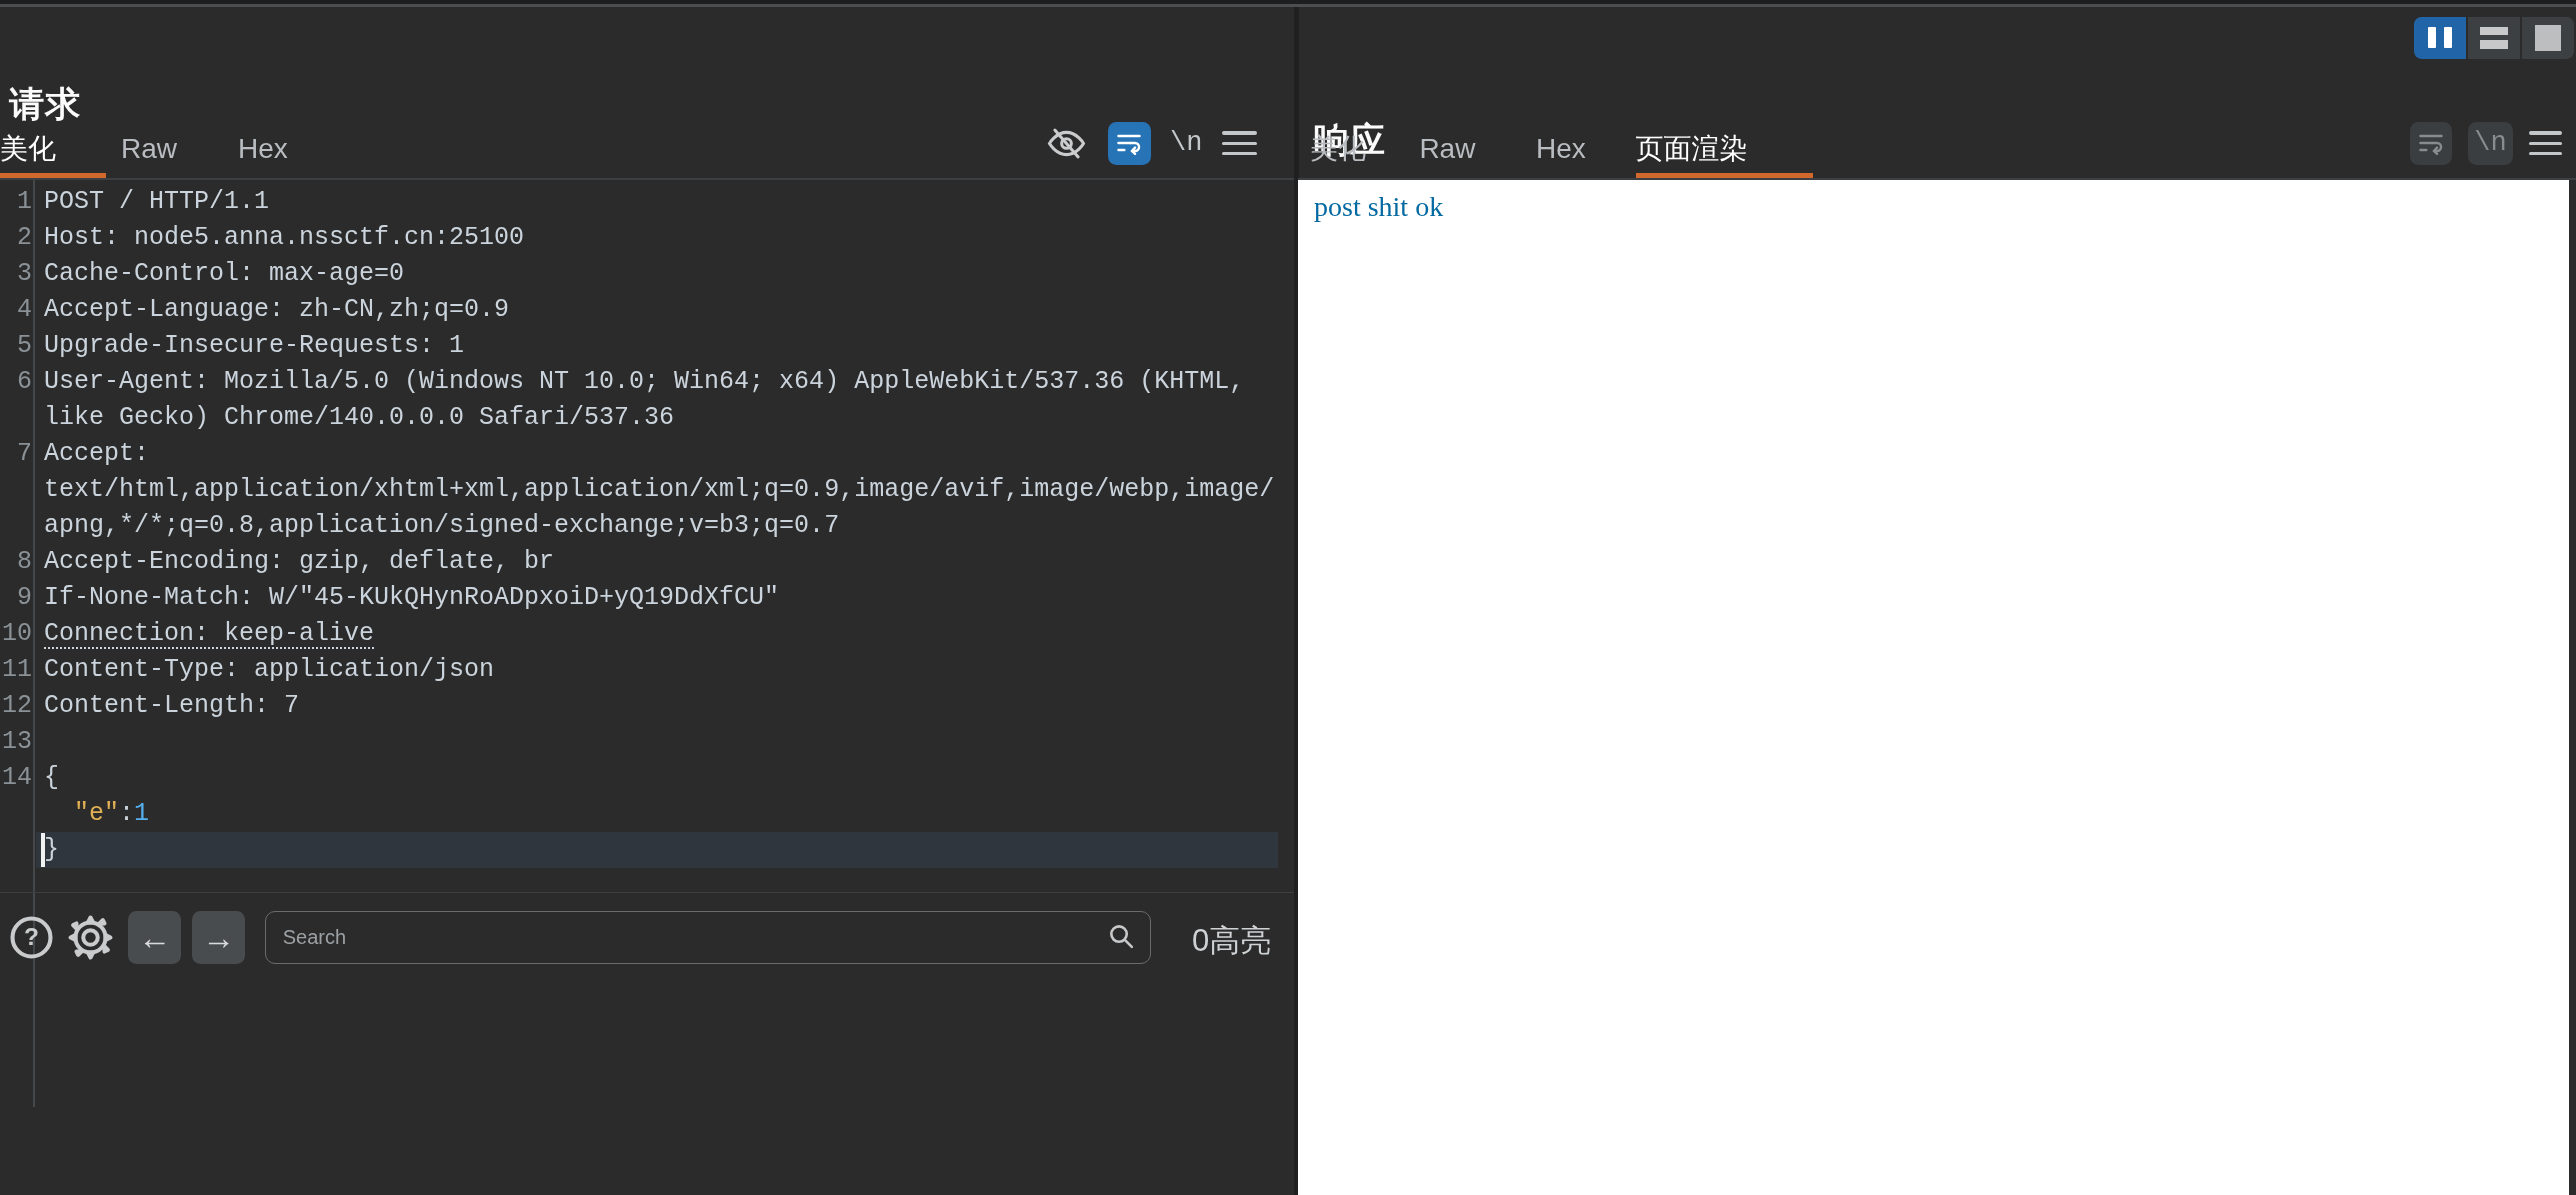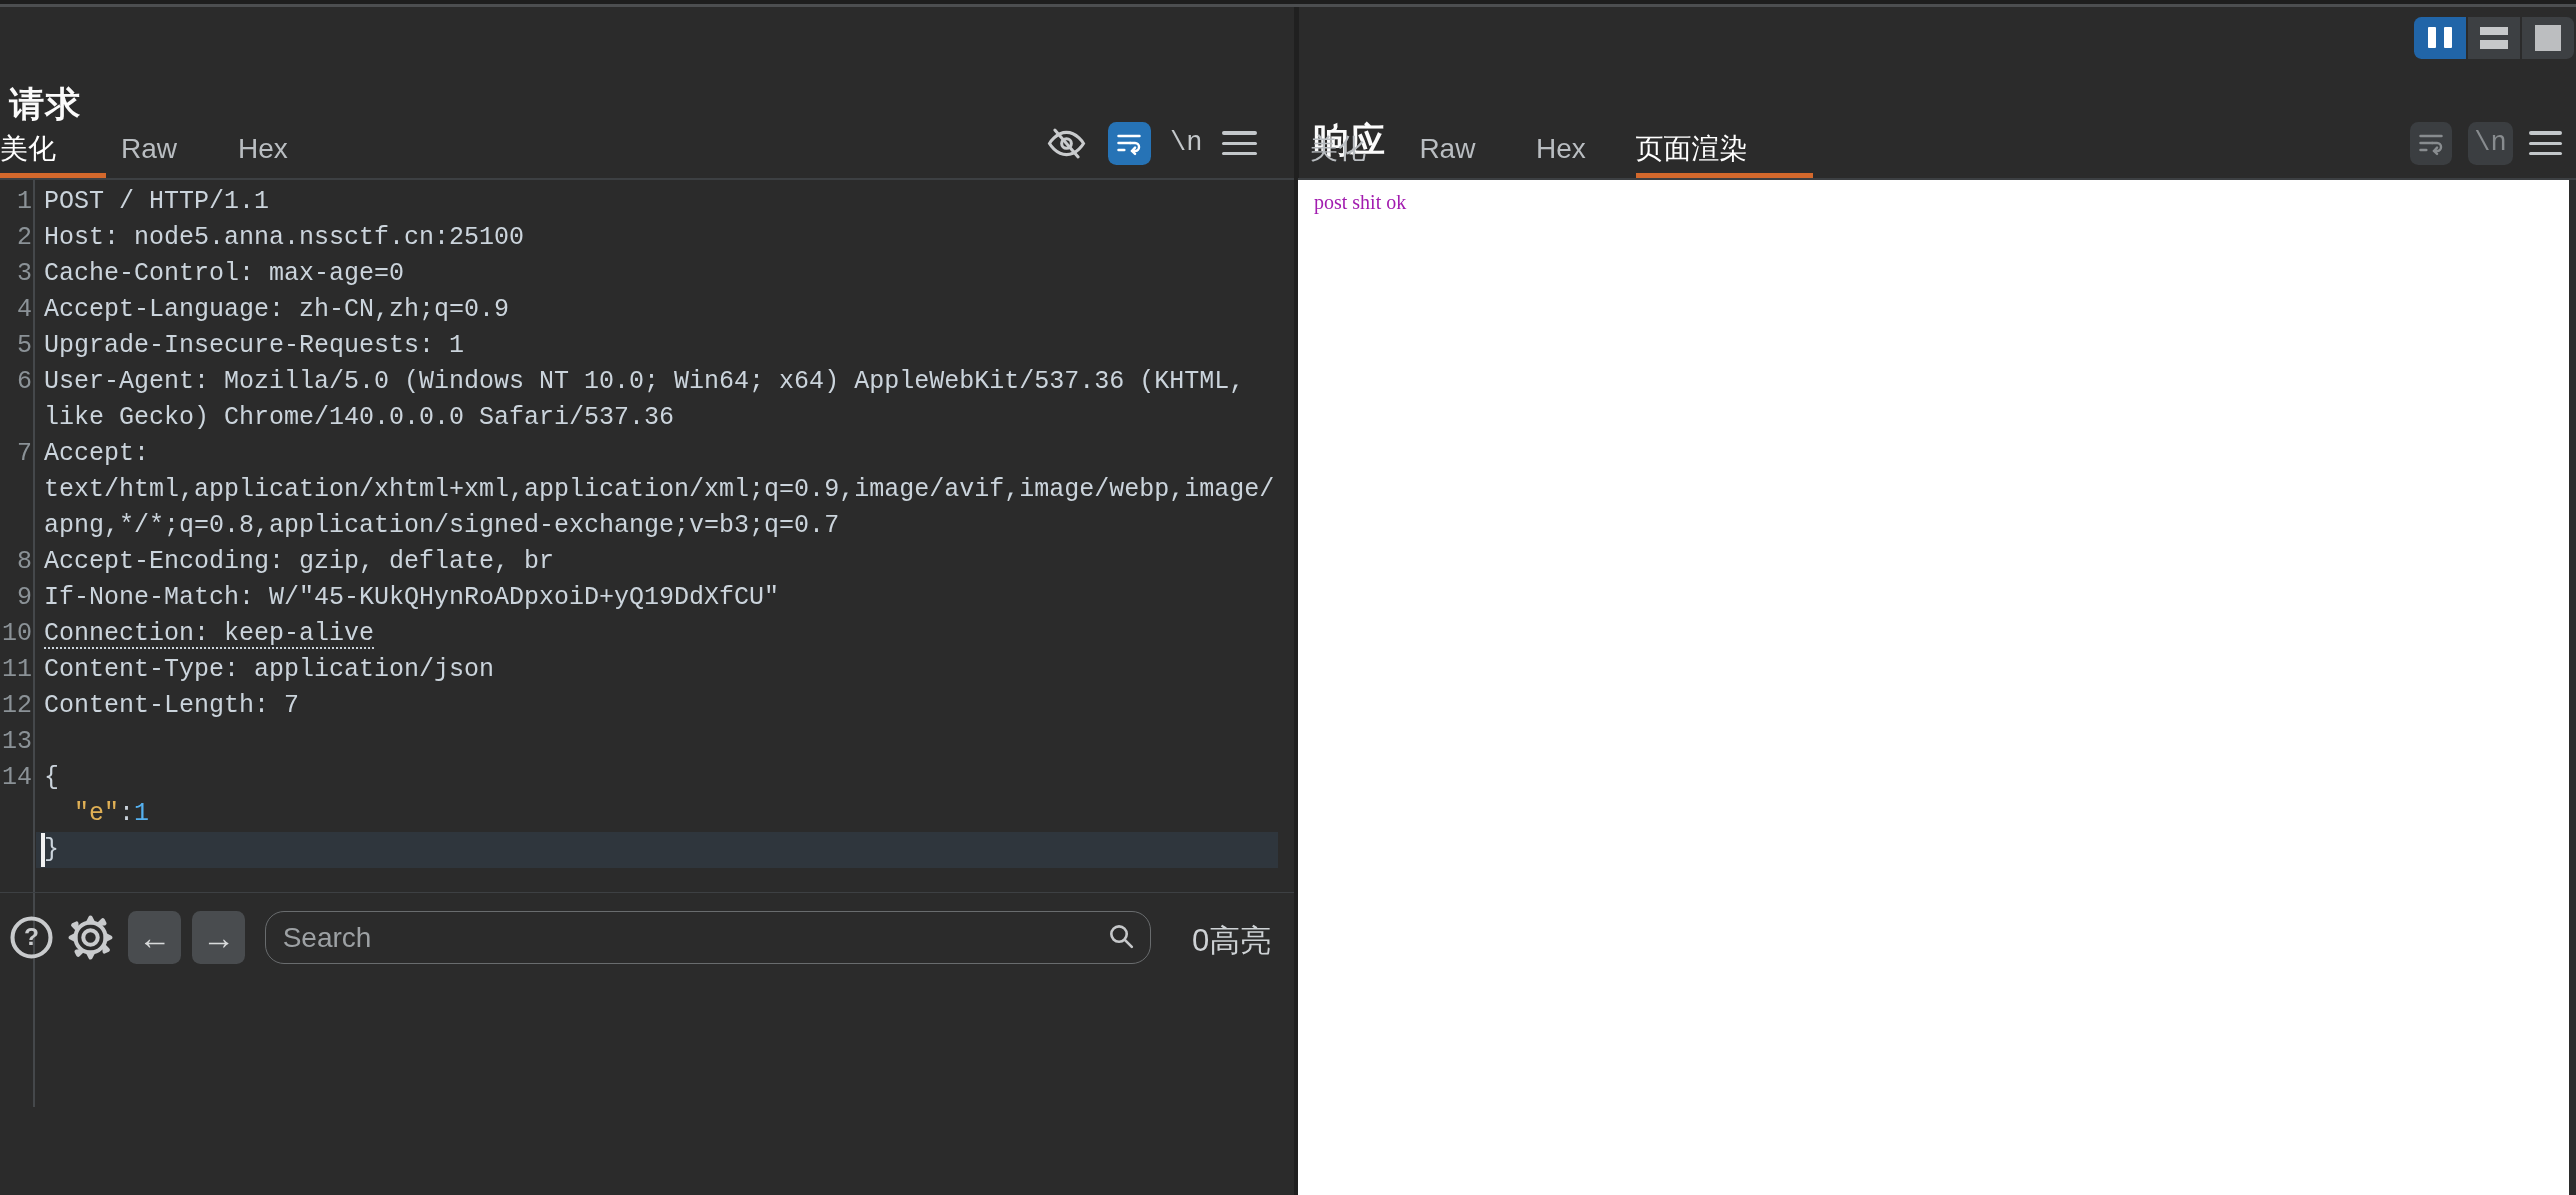--- a/index.html
+++ b/index.html
@@ -49,30 +49,30 @@
   .tok-num { color:#55b1f0; }
 
   
   .statusbar { position:absolute; left:0; bottom:0; width:1294px; height:95px; border-top:1.9px solid #3d4043; }
   .help-ic { position:absolute; left:6.5px; top:19.5px; }
   .gear-ic { position:absolute; left:65px; top:18.6px; }
   .nav-btn { position:absolute; top:17.7px; width:53px; height:53px; background:#494c4f; border-radius:8.4px;
              color:#d8dadb; font-size:33px; display:flex; align-items:center; justify-content:center; }
   .nav-back { left:128px; } .nav-fwd { left:192px; }
   .search-wrap { position:absolute; left:265px; top:17.7px; width:886px; height:53px; }
-  .search-input { width:100%; height:100%; background:transparent; border:1.9px solid #696c6e; border-radius:19px;
-                  color:#dddddd; font-size:28px; padding:0 65px 0 16.7px; outline:none; font-family:"Liberation Sans",sans-serif; }
+  .search-input { width:100%; height:100%; background:transparent; border:1.9px solid #696c6e; border-radius:10px;
+                  color:#dddddd; font-size:20px; padding:0 65px 0 16.7px; outline:none; font-family:"Liberation Sans",sans-serif; }
   .search-input::placeholder { color:#9da1a4; }
   .mag-ic { position:absolute; right:13px; top:9.3px; }
   .hl-count { position:absolute; left:1192px; top:0; height:95px; display:flex; align-items:center;
               font-size:31px; color:#ced2d5; }
 
   
   .resp-content { position:absolute; left:0; top:173px; right:7.4px; bottom:0; background:#ffffff; }
-  .resp-text { position:absolute; left:16px; top:11px; font-family:"Liberation Serif", serif; font-size:20px; color:#a21caf; }
+  .resp-text { position:absolute; left:16px; top:11px; font-family:"Liberation Serif", serif; font-size:28px; color:#0369a1; }
 
   
   .view-controls { position:absolute; left:2414px; top:16.7px; display:flex; gap:1.9px; }
   .vc-btn { width:52px; height:42px; background:#3d4043; display:flex; align-items:center; justify-content:center; gap:7.4px; }
   .vc-btn:first-child { border-radius:7.4px 0 0 7.4px; }
   .vc-btn:last-child  { border-radius:0 7.4px 7.4px 0; }
   .vc-btn.active { background:#2165a8; }
   .pause-bar { width:8.4px; height:21.4px; background:#ffffff; border-radius:0.9px; }
   .hsplit { display:flex; flex-direction:column; gap:5.6px; }
   .hsplit i { display:block; width:28px; height:8.4px; background:#c6c8ca; }

